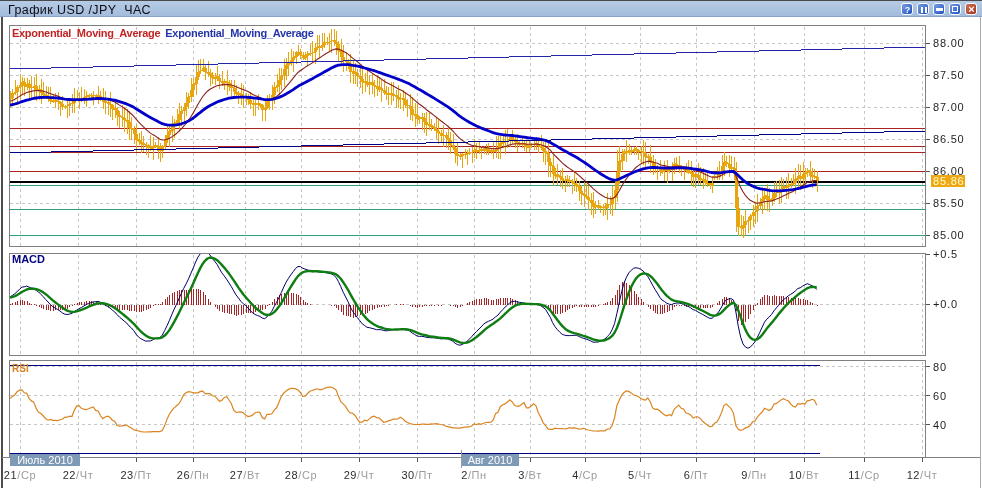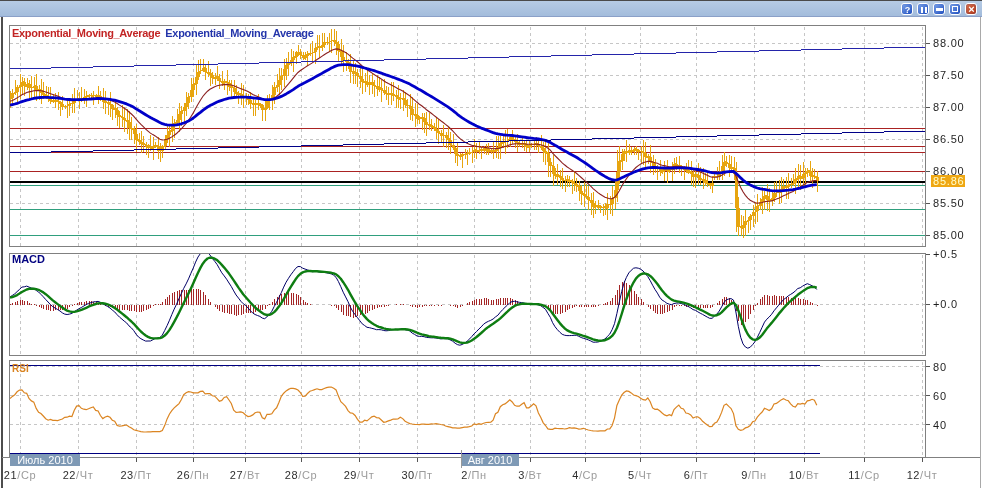--- a/index.html
+++ b/index.html
@@ -113,20 +113,21 @@
         <text x="12" y="37" font-size="11" font-weight="bold" letter-spacing="-0.3"><tspan fill="#c22222">Exponential_Moving_Average</tspan><tspan fill="#2233aa" dx="5">Exponential_Moving_Average</tspan></text>
       </g>
 <g opacity="0.99">
         <text x="12" y="263" font-size="11" font-weight="bold" fill="#000080">MACD</text>
       </g>
 <g opacity="0.99">
         <text x="12" y="372" font-size="10" font-weight="bold" fill="#d8821e">RSI</text>
       </g>
 </svg></div>
 <div id="titlebar">
+ <span class="t">График USD /JPY&nbsp; ЧАС</span>
  <div class="btn" style="left:901px">
       <span class="q">?</span>
     </div>
  <div class="btn" style="left:917px">
       <i class="p1"></i>
       <i class="p2"></i>
     </div>
  <div class="btn" style="left:933px">
       <i class="mn"></i>
     </div>

